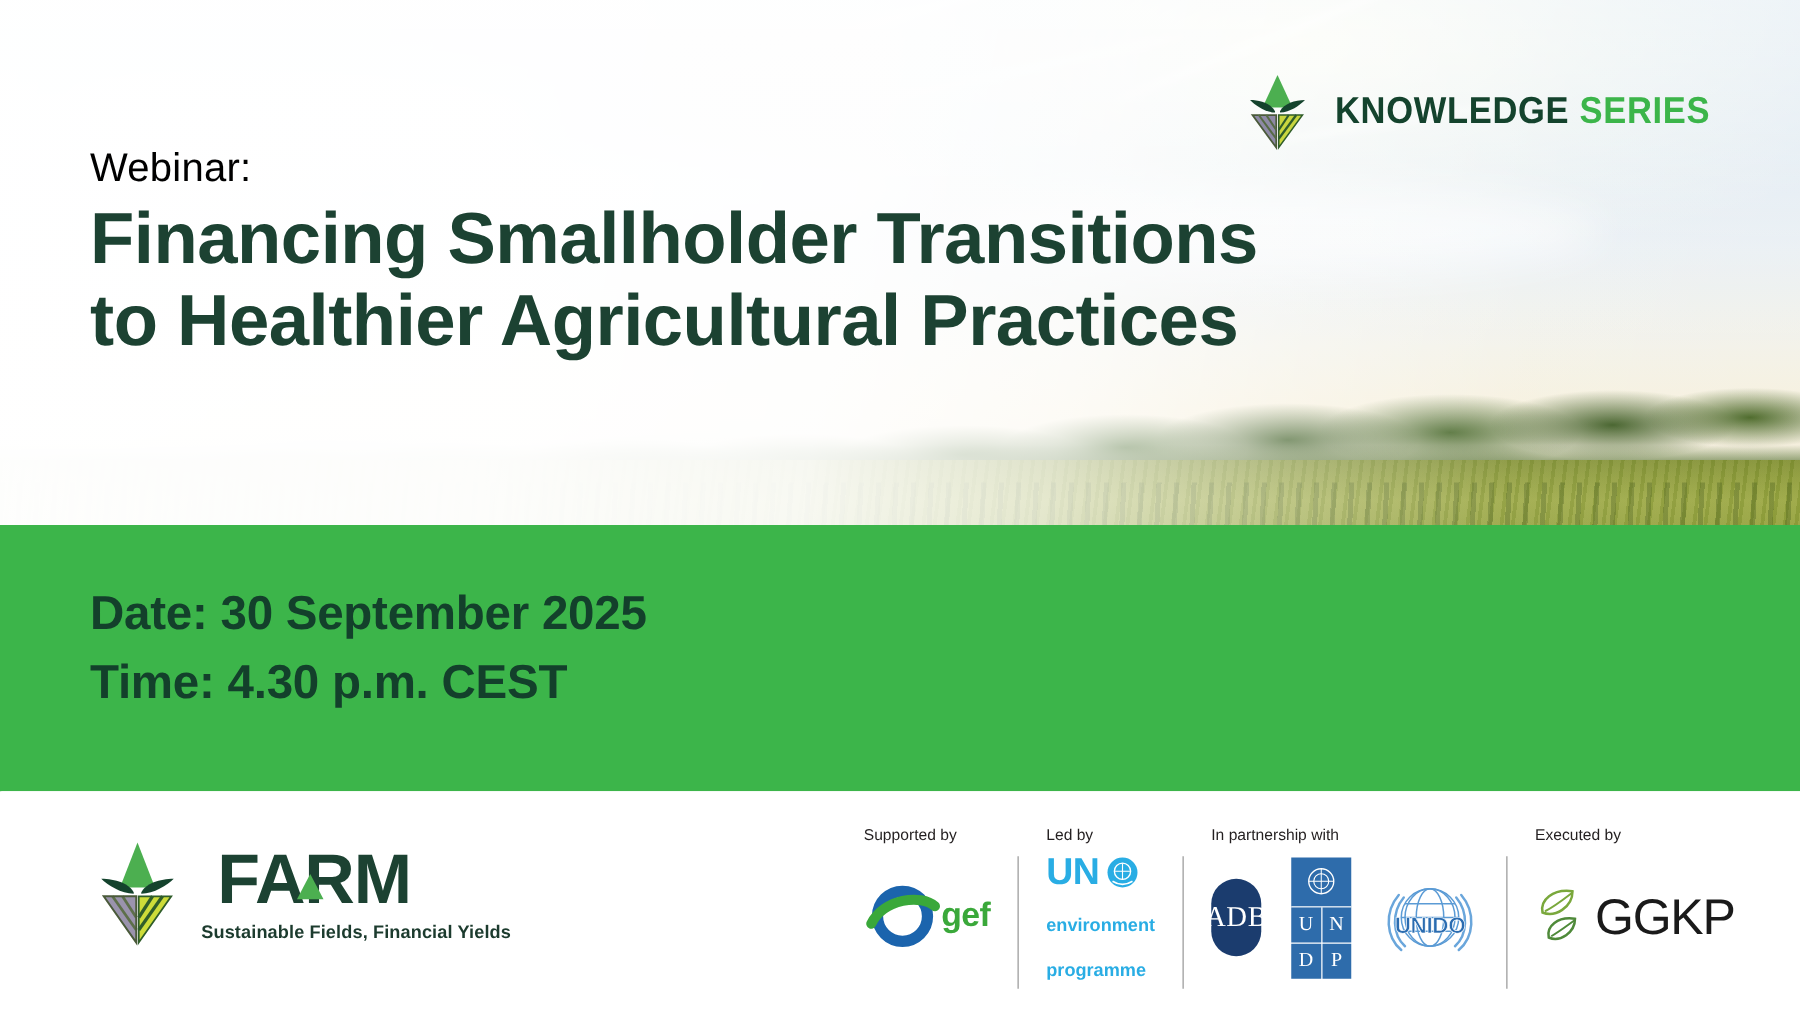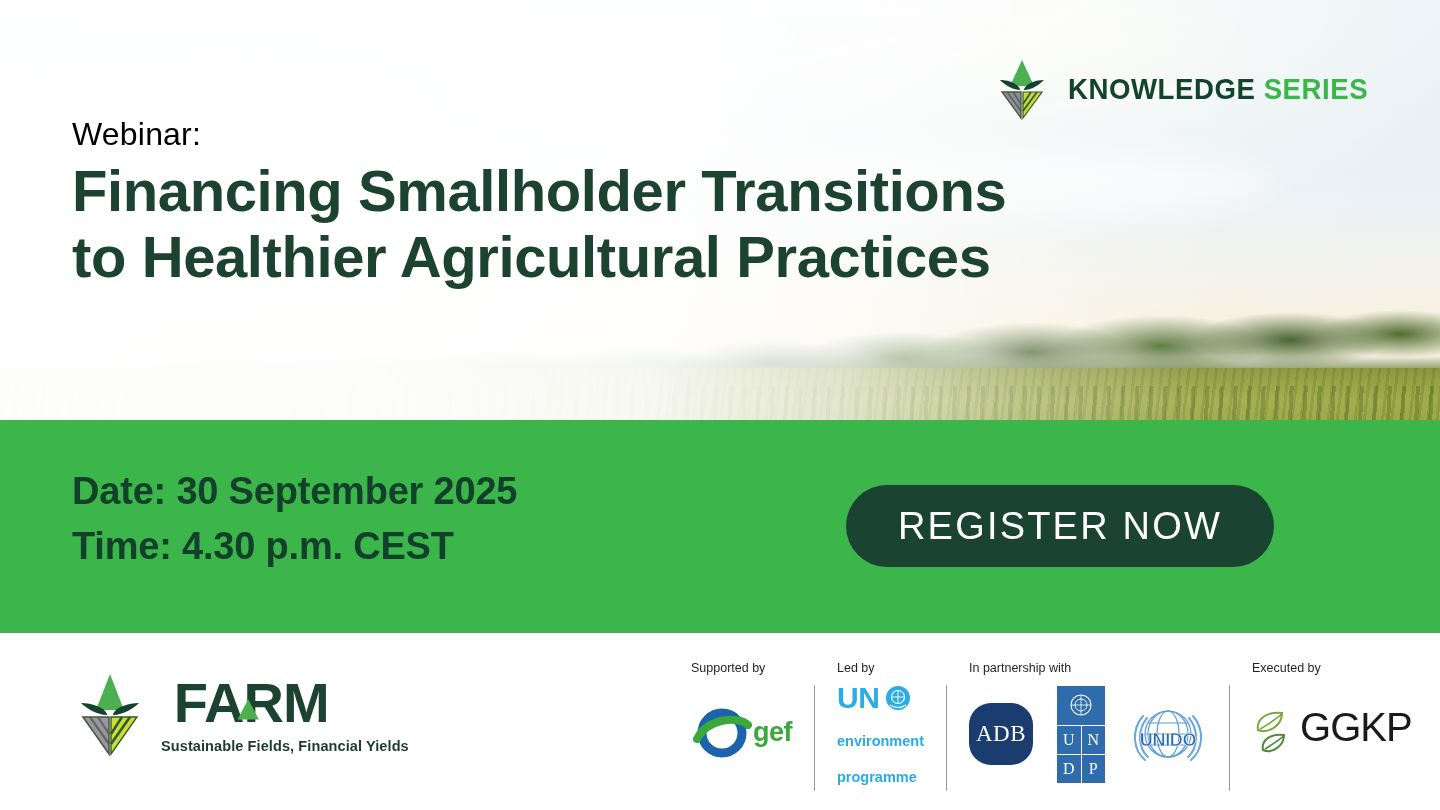--- a/index.html
+++ b/index.html
@@ -177,21 +177,21 @@
   
   .gef { display:flex; flex-direction:row; align-items:center; }
   .gef-txt { font-size:27px; font-weight:700; color:#3aa83a; line-height:.9; margin-top:-4px; letter-spacing:-.5px; }
   
   .unep { display:flex; flex-direction:column; }
   .unep-top { display:flex; align-items:center; gap:6px; }
   .unep-un { font-size:30px; font-weight:700; color:#29ade4; line-height:1; letter-spacing:-.5px; }
   .unep-sub { font-size:14.5px; font-weight:700; color:#29ade4; line-height:1.12; margin-top:20px; }
   
   .adb {
-    width:64px; height:62px; background:#1b3c6e;
+    width:40px; height:62px; background:#1b3c6e;
     display:flex; align-items:center; justify-content:center;border-radius:22px;
   }
   .adb span {
     font-family:"Liberation Serif", serif; color:#fff;
     font-size:23px; letter-spacing:.5px;
   }
   
   .undp { width:48px; }
   .undp-top {
     height:40px; background:#2e6cab;
@@ -206,21 +206,21 @@
     font-family:"Liberation Serif", serif;
   }
   
   .unido { position:relative; width:78px; height:72px; display:flex; align-items:center; justify-content:center; }
   .unido-txt {
     position:absolute; font-size:18px; font-weight:700; color:#2b6cb0;
     letter-spacing:-.3px; z-index:3;margin-top:12px;
     -webkit-text-stroke:.5px #fff;
   }
   
-  .ggkp { display:flex; gap:2px; }
+  .ggkp { display:flex; align-items:center; gap:2px; }
   .ggkp-txt { font-size:40px; color:#1a1a1a; font-weight:400; letter-spacing:-1px; line-height:1; }
 </style>
 </head>
 <body>
 
 <div class="hero">
   <div class="sky"></div>
   <div class="cloud c3"></div>
   <div class="cloud c1"></div>
   <div class="cloud c2"></div>
@@ -266,21 +266,20 @@
       <div>to Healthier Agricultural Practices</div>
     </div>
   </div>
 </div>
 
 <div class="band-green">
   <div class="when">
     <div>Date: 30 September 2025</div>
     <div>Time: 4.30 p.m. CEST</div>
   </div>
-  <div class="cta">REGISTER NOW</div>
 </div>
 
 <div class="footer">
 
   <div class="farm">
     <svg class="farm-mark" viewBox="0 0 74 92">
       <polygon points="37,5 51,41 23,41" fill="#4caf50"></polygon>
       <path d="M34,46 C24,46 13,39 8,34 C19,34 31,38 34,45 Z" fill="#14432d"></path>
       <path d="M40,46 C50,46 61,39 66,34 C55,34 43,38 40,45 Z" fill="#14432d"></path>
       <path d="M36,48 L10,48 L36,85 Z" fill="#9a93ad"></path>

